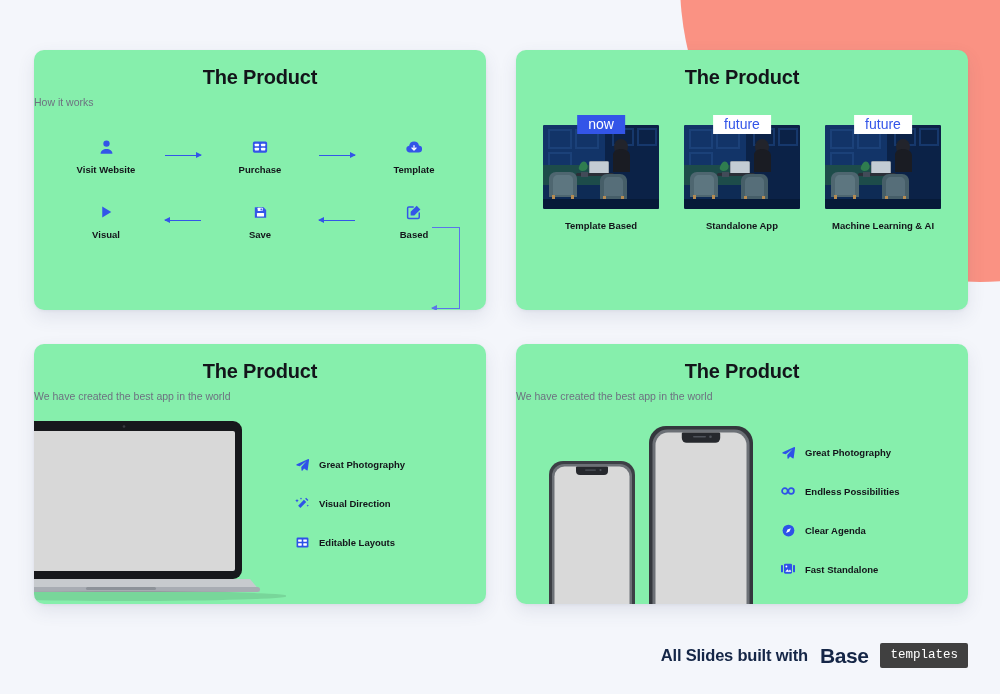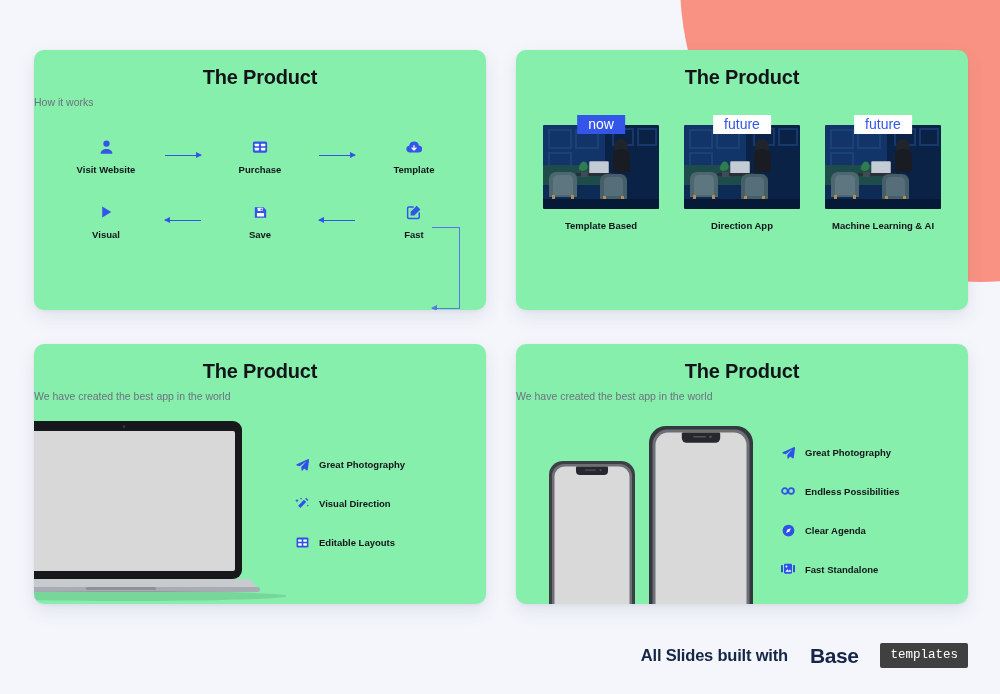--- a/index.html
+++ b/index.html
@@ -233,21 +233,21 @@
     white-space: nowrap;
   }
 
   
   .brand {
     position: absolute;
     right: 32px;
     bottom: 26px;
     display: flex;
     align-items: center;
-    gap: 22px;
+    gap: 12px;
     z-index: 3;
     margin-top: 36px;
   }
   .brand-text {
     font-size: 16.5px;
     font-weight: bold;
     color: #152647;
     letter-spacing: -0.2px;
   }
   .brand-word {
@@ -353,21 +353,21 @@
             <div class="arrow-line left"></div>
           </div>
 
           <div class="flow-step">
             <div class="flow-ico">
               <svg width="18" height="18" viewBox="0 0 24 24" fill="none" stroke="#3355e8" stroke-width="2" stroke-linecap="round" stroke-linejoin="round">
                 <path d="M19 13.3V19a1.6 1.6 0 0 1-1.6 1.6H5.1A1.6 1.6 0 0 1 3.5 19V6.8a1.6 1.6 0 0 1 1.6-1.6h5.8"></path>
                 <path d="M15.6 3.6 20.5 8.5 12.4 16.6H7.5v-4.9z" fill="#3355e8" stroke="none"></path>
               </svg>
             </div>
-            <div class="flow-label">Fast</div>
+            <div class="flow-label">Based</div>
           </div>
         </div>
       </div>
 
       <div class="loop"></div>
     </div>
 
     <div class="slide">
       <div class="slide-title">The Product</div>
 
@@ -431,21 +431,21 @@
               <path d="M10 55c0-3 2-5 5-5h10c3 0 5 2 5 5v15H10z" fill="#5d7680"></path>
               <rect x="9" y="70" width="3" height="12" fill="#b58b52"></rect>
               <rect x="28" y="70" width="3" height="12" fill="#b58b52"></rect>
               <path d="M57 56c0-4 3-7 7-7h13c4 0 7 3 7 7v18H57z" fill="#465e68"></path>
               <path d="M61 57c0-3 2-5 5-5h9c3 0 5 2 5 5v14H61z" fill="#566e79"></path>
               <rect x="60" y="71" width="3" height="11" fill="#b58b52"></rect>
               <rect x="78" y="71" width="3" height="11" fill="#b58b52"></rect>
               <rect x="0" y="74" width="116" height="10" fill="#061a38"></rect>
             </svg>
           </div>
-          <div class="thumb-label">Direction App</div>
+          <div class="thumb-label">Standalone App</div>
         </div>
 
         <div class="thumb-col">
           <div class="badge future">future</div>
           <div class="thumb-img">
             <svg viewBox="0 0 116 84" preserveAspectRatio="none">
               <rect width="116" height="84" fill="#0e2b55"></rect>
               <rect x="0" y="0" width="62" height="52" fill="#123468"></rect>
               <rect x="6" y="5" width="22" height="18" fill="none" stroke="#1b4179" stroke-width="2"></rect>
               <rect x="33" y="5" width="22" height="18" fill="none" stroke="#1b4179" stroke-width="2"></rect>

